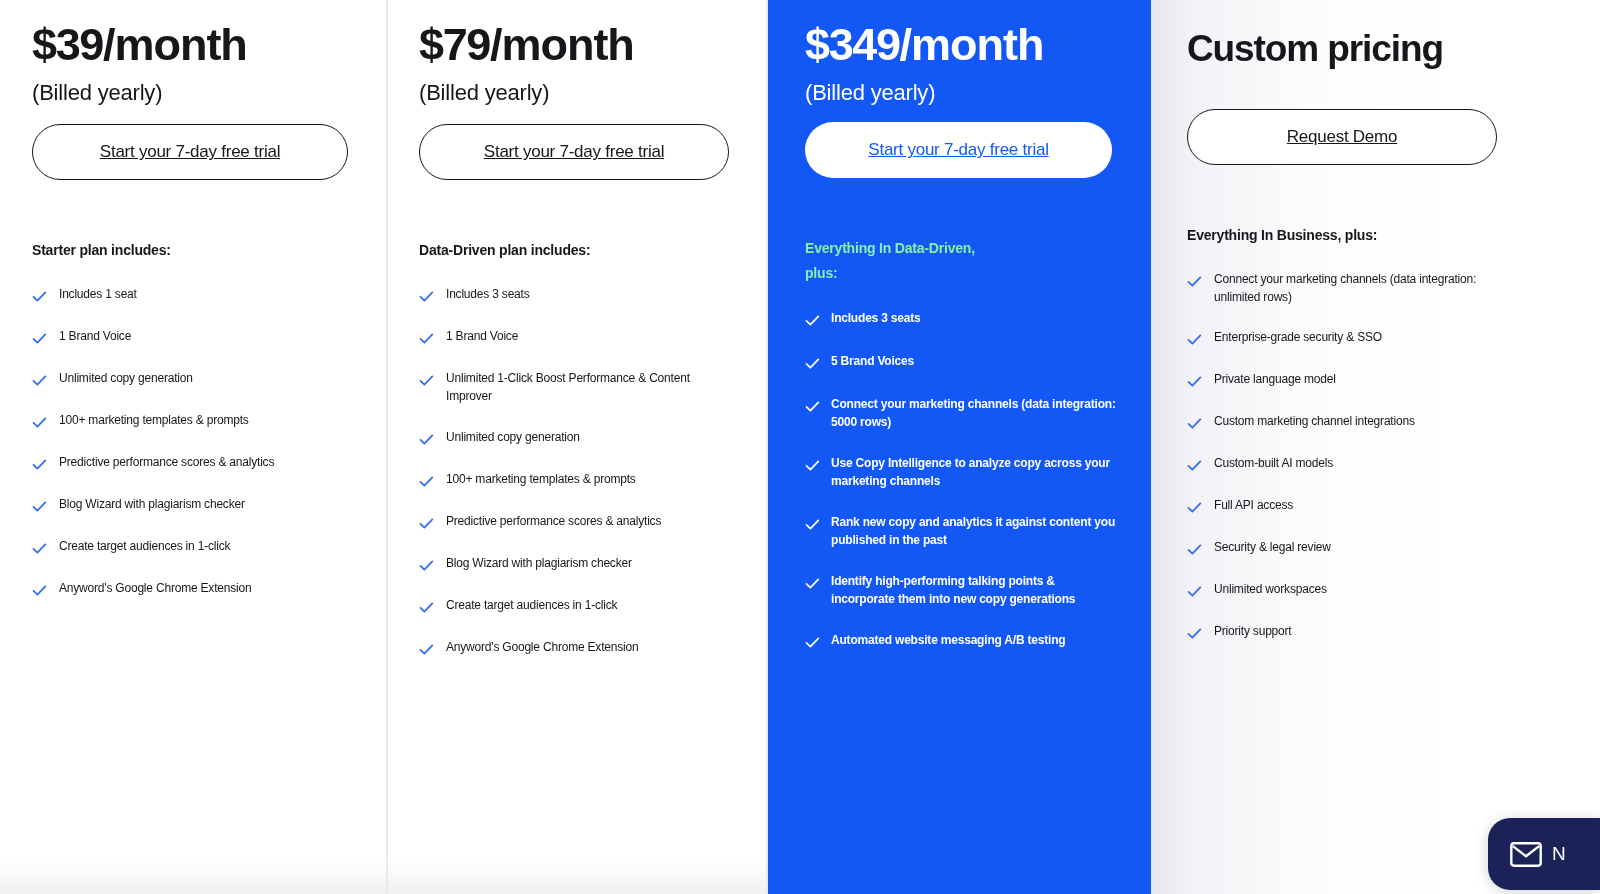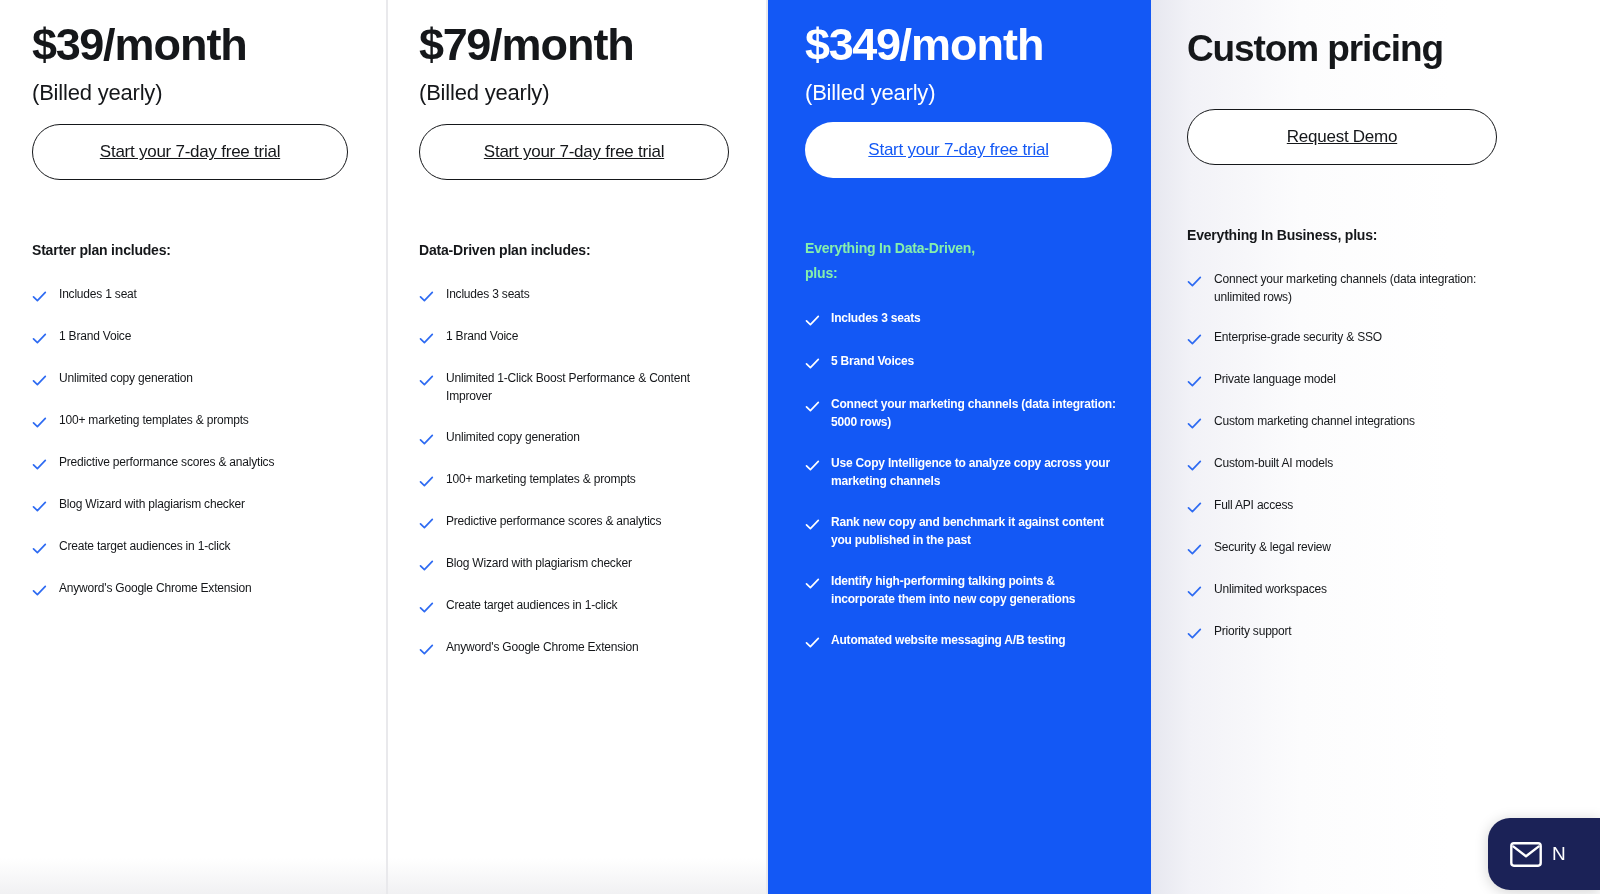--- a/index.html
+++ b/index.html
@@ -417,21 +417,21 @@
             </svg>
           </span>
         <span class="feature-text">Use Copy Intelligence to analyze copy across your marketing channels</span>
       </li>
       <li class="feature-item">
         <span class="check-icon">
             <svg width="15" height="17" viewBox="0 0 15 17">
               <path d="M1.5 8.8 L5.4 12.6 L13.3 4.4" stroke="#ffffff" stroke-width="1.7" fill="none" stroke-linecap="round" stroke-linejoin="round"></path>
             </svg>
           </span>
-        <span class="feature-text">Rank new copy and benchmark it against content you published in the past</span>
+        <span class="feature-text">Rank new copy and analytics it against content you published in the past</span>
       </li>
       <li class="feature-item">
         <span class="check-icon">
             <svg width="15" height="17" viewBox="0 0 15 17">
               <path d="M1.5 8.8 L5.4 12.6 L13.3 4.4" stroke="#ffffff" stroke-width="1.7" fill="none" stroke-linecap="round" stroke-linejoin="round"></path>
             </svg>
           </span>
         <span class="feature-text">Identify high-performing talking points &amp; incorporate them into new copy generations</span>
       </li>
       <li class="feature-item">

